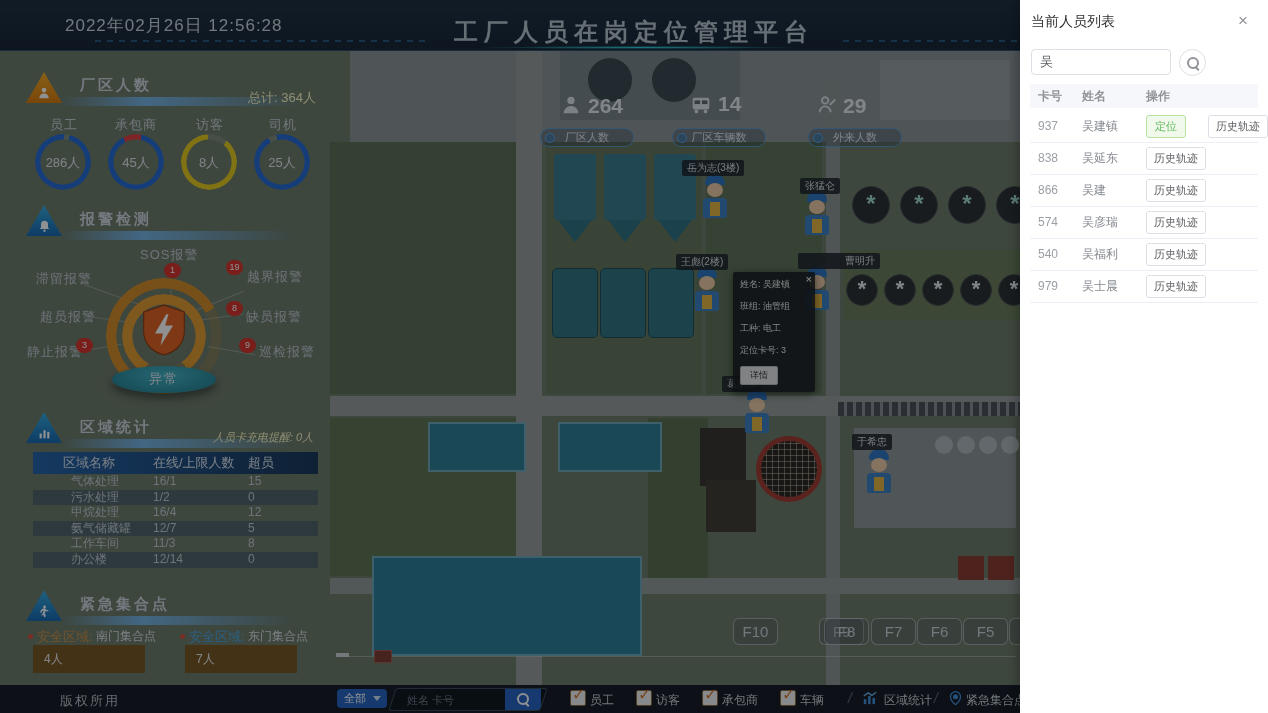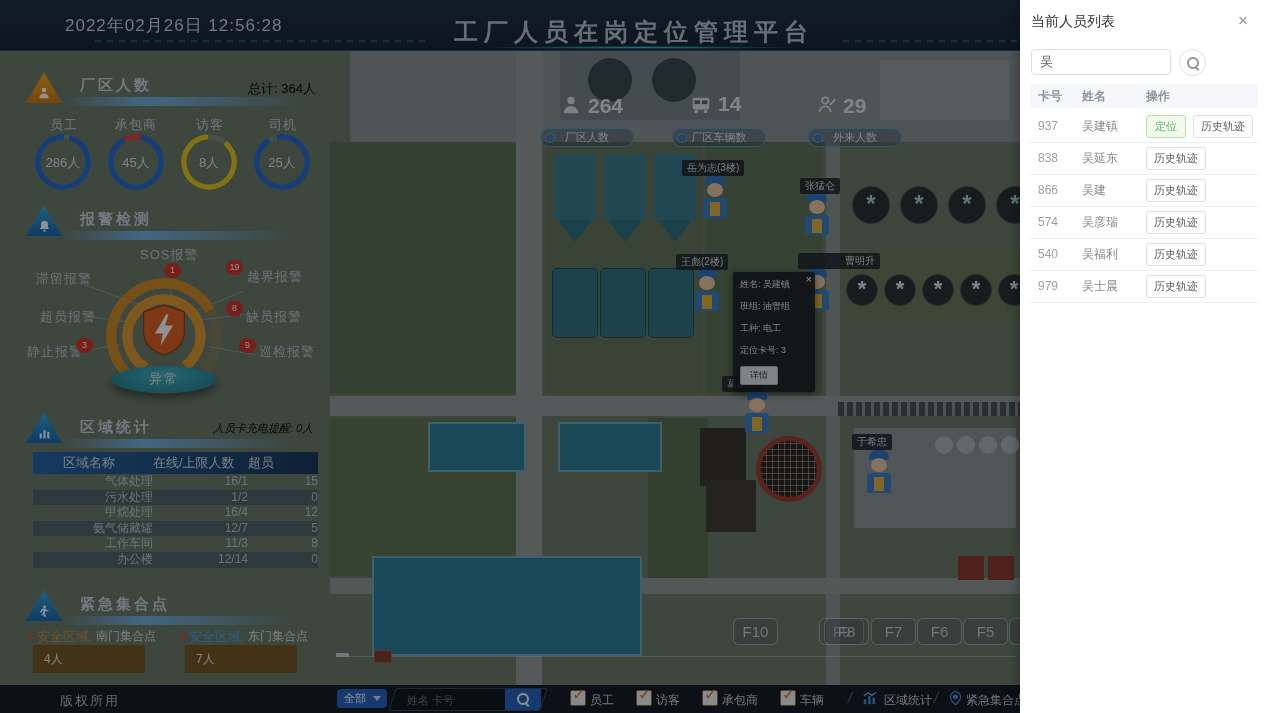--- a/index.html
+++ b/index.html
@@ -42,42 +42,42 @@
   .sl-line{left:340px;top:606px;width:676px;height:1px;background:rgba(195,200,203,.5);z-index:11;}
   .sl-handle{left:374px;top:600px;width:16px;height:11px;background:#7e3a30;border:1px solid #a55a4a;z-index:12;}
   .sl-dash{left:336px;top:603px;width:13px;height:4px;background:#cfd4d6;z-index:12;}
   
   #sidebar{left:0;top:50px;width:330px;height:635px;z-index:40;}
   .tri-icon{position:absolute;width:36px;height:31px;clip-path:polygon(50% 0,100% 100%,0 100%);display:flex;align-items:flex-end;justify-content:center;padding-bottom:3px;box-sizing:border-box;}
   .tri-blue{background:linear-gradient(180deg,#35a9de,#1566ae);}
   .tri-orange{background:linear-gradient(180deg,#f4a91c,#d97808);}
   .sec-title{font-size:15px;color:#ced6dd;letter-spacing:3px;font-weight:bold;}
   .sec-bar{height:9px;background:linear-gradient(90deg,rgba(60,130,200,.05),rgba(120,190,250,.85) 35%,rgba(60,130,200,.05));border-radius:4px;filter:blur(.4px);}
-  .sec-sub{font-size:12px;color:#000000;}
+  .sec-sub{font-size:12px;color:#fef9c3;margin-top:9px;}
   .donut{position:absolute;width:56px;height:56px;}
   .ring{position:absolute;left:0;top:0;width:56px;height:56px;border-radius:50%;
         -webkit-mask:radial-gradient(closest-side,transparent calc(100% - 6px),#000 calc(100% - 5px));
         mask:radial-gradient(closest-side,transparent calc(100% - 6px),#000 calc(100% - 5px));}
   .r-emp{background:conic-gradient(from 14deg,#2468d4 0 97%,rgba(255,255,255,.12) 97% 100%);}
   .r-con{background:conic-gradient(from -28deg,#e03c3c 0 11%,#2468d4 11% 100%);}
   .r-vis{background:conic-gradient(from 40deg,#e7cb18 0 88%,rgba(255,255,255,.12) 88% 100%);}
   .r-dri{background:conic-gradient(from -12deg,#2468d4 0 95%,rgba(255,255,255,.12) 95% 100%);}
   .donut-val{position:absolute;left:0;top:20px;width:56px;text-align:center;font-size:13px;color:#e3e8ec;}
   .donut-label{position:absolute;font-size:13px;color:#c9d1d8;letter-spacing:1px;}
   .alarm-label{position:absolute;font-size:13px;color:#c3cbd2;letter-spacing:1px;}
   .badge{position:absolute;min-width:15px;height:15px;border-radius:8px;background:#d93025;color:#fff;font-size:9px;text-align:center;line-height:15px;padding:0 1px;z-index:5;}
   .aline{position:absolute;height:1px;background:rgba(230,235,240,.3);transform-origin:left center;}
   .aring{position:absolute;border-radius:50%;}
   .oring{ -webkit-mask:radial-gradient(closest-side,transparent calc(100% - 11px),#000 calc(100% - 10px));
           mask:radial-gradient(closest-side,transparent calc(100% - 11px),#000 calc(100% - 10px));}
   .platform{position:absolute;border-radius:50%;background:radial-gradient(ellipse at 50% 35%,#43b4c4,#1d7787);box-shadow:0 5px 10px rgba(0,0,0,.45);}
   
   .rs-table{position:absolute;left:33px;width:285px;font-size:12px;color:#c3cad0;}
   .rs-hrow{display:flex;height:22px;line-height:22px;background:linear-gradient(90deg,rgba(32,96,170,.95),rgba(14,44,82,.9));font-size:13px;color:#dce3e9;}
-  .rs-row{display:flex;height:15.6px;line-height:15.6px;text-align:right;}
+  .rs-row{display:flex;height:15.6px;line-height:15.6px;}
   .rs-row:nth-child(odd){background:rgba(28,58,96,.38);}
   .rs-c1{width:120px;padding-left:38px;box-sizing:border-box;}
   .rs-c2{width:95px;}
   .rs-c3{width:70px;}
   .em-zone{font-size:13px;}
   .em-name{font-size:12px;color:#dde2e7;}
   .em-box{position:absolute;width:112px;height:28px;background:rgba(122,78,22,.88);color:#e9e9e9;font-size:12px;line-height:28px;padding-left:11px;box-sizing:border-box;}
   .em-dot{position:absolute;width:5px;height:5px;border-radius:50%;background:#d84b3a;}
   
   #footer{left:0;top:685px;width:1268px;height:28px;background:#14191f;z-index:30;}
@@ -104,21 +104,21 @@
   .pn-magbtn{left:159px;top:49px;width:27px;height:27px;border:1px solid #dcdfe6;border-radius:50%;box-sizing:border-box;}
   .pn-magbtn .mag{left:7px;top:7px;border-color:#909399;}
   .pn-magbtn .mag::after{background:#909399;}
   .pn-thead{left:10px;top:84px;width:228px;height:24px;background:#f5f7fa;display:flex;align-items:center;font-size:12px;color:#909399;font-weight:bold;}
   .pn-th1{width:44px;padding-left:8px;}
   .pn-th2{width:64px;}
   .pn-th3{width:100px;}
   .pn-row{left:10px;width:228px;height:32px;display:flex;align-items:center;border-bottom:1px solid #ebeef5;font-size:12px;}
   .pn-c1{width:44px;padding-left:8px;color:#9a9fa6;}
   .pn-c2{width:64px;color:#85898f;}
-  .pn-c3{width:112px;display:flex;gap:7px;}
+  .pn-c3{width:112px;display:flex;gap:22px;}
   .btn-locate{background:#f0f9eb;border:1px solid #b7e3a1;color:#5cb65a;border-radius:3px;font-size:11px;padding:3px 8px;white-space:nowrap;}
   .btn-hist{background:#fff;border:1px solid #dcdfe6;color:#606266;border-radius:3px;font-size:11px;padding:3px 7px;white-space:nowrap;}
 </style>
 </head>
 <body>
 
 <div id="stage">
 
   <div id="map" class="abs">
 

